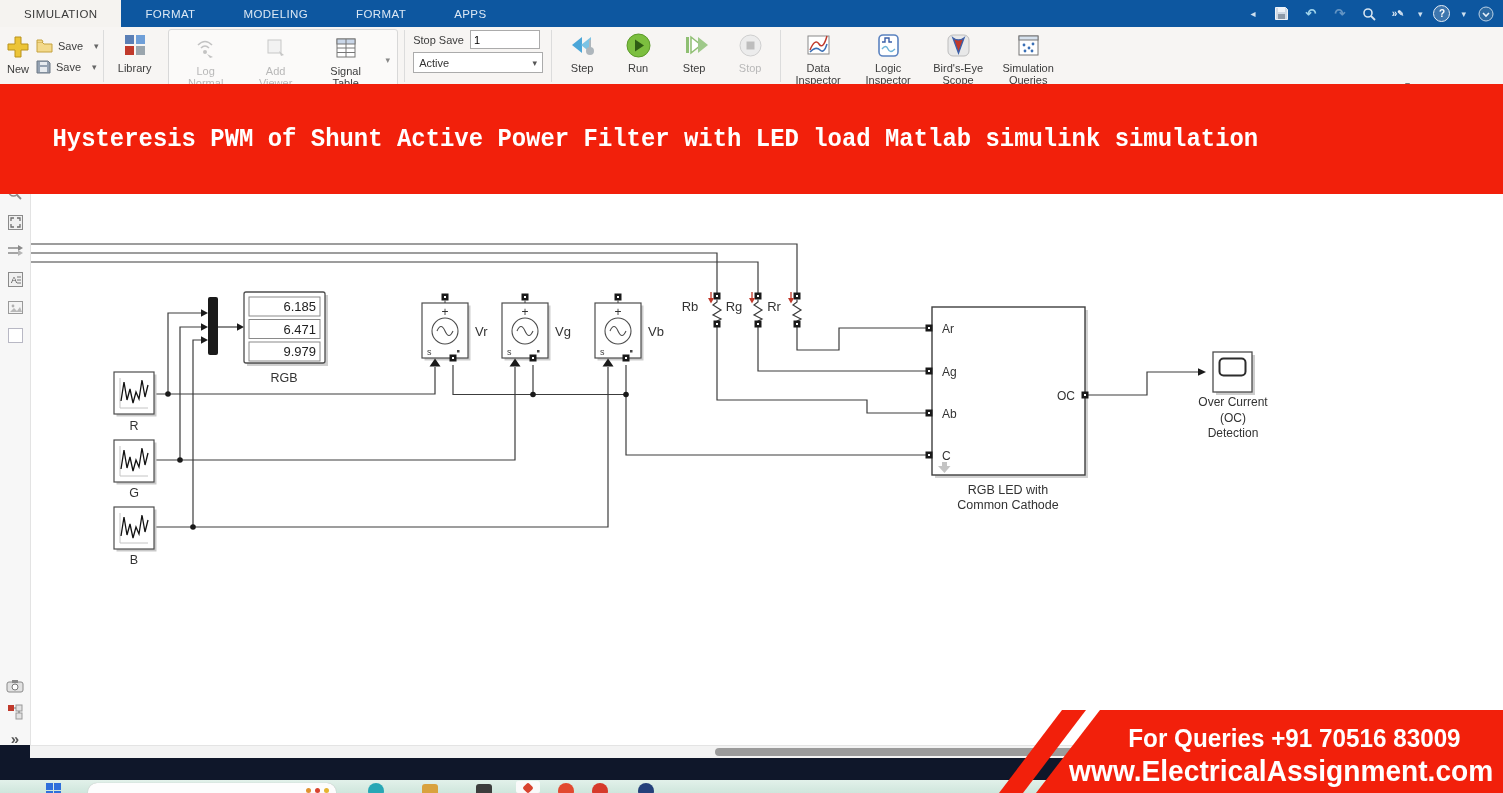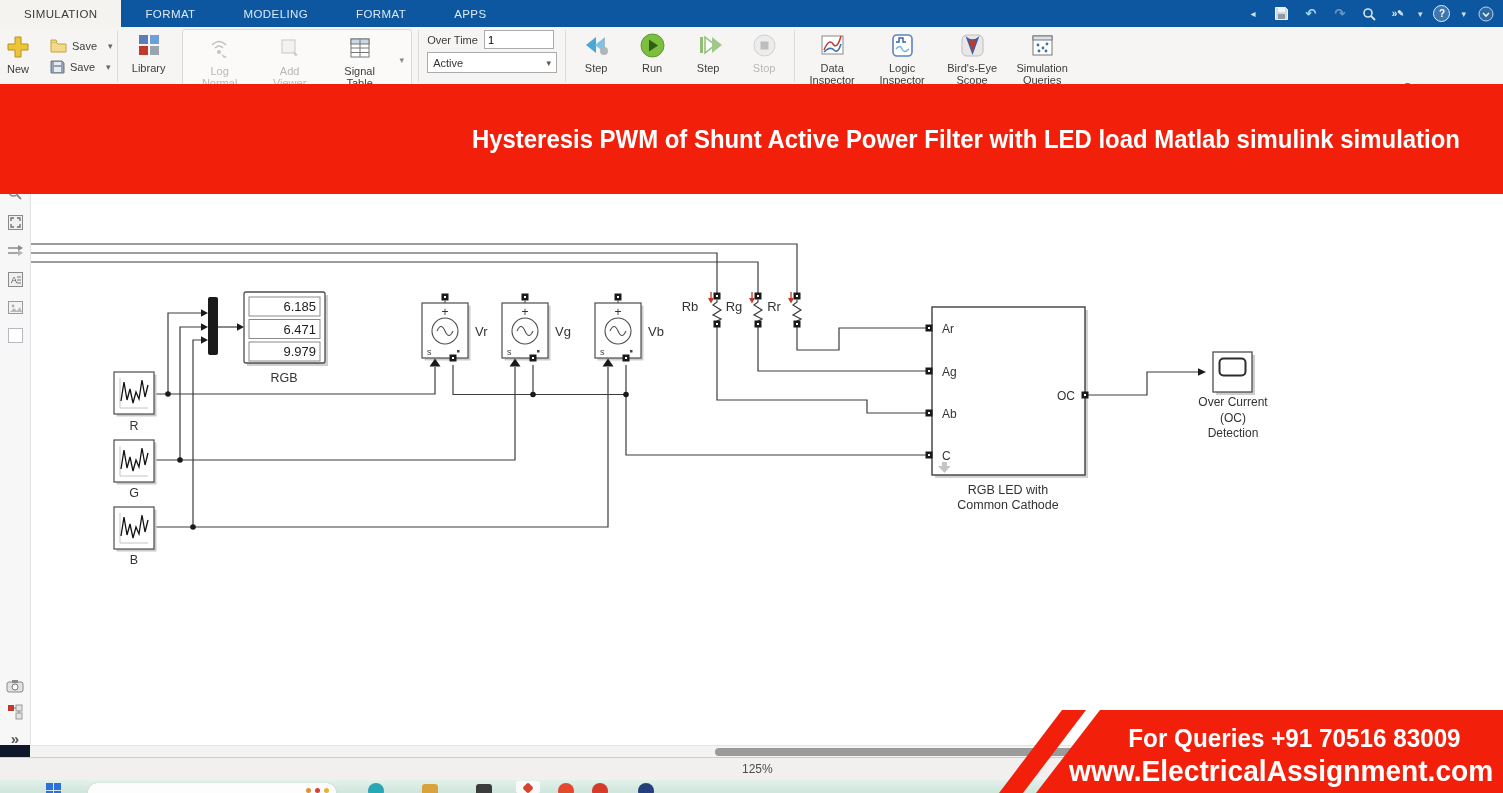--- a/index.html
+++ b/index.html
@@ -15,37 +15,37 @@
   .qa .dim{opacity:.45;}
   .helpcircle{width:15px;height:15px;border:1.5px solid #e7eef6;border-radius:50%;color:#fff;font-size:10px;font-weight:bold;
               display:inline-flex;align-items:center;justify-content:center;background:#3e76ae;}
   
   .toolbar{position:absolute;top:27px;left:0;width:1503px;height:57px;background:#f7f5f3;display:flex;align-items:flex-start;}
   .sep{width:1px;background:#dcdcdc;height:52px;margin:3px 2px 0;}
   .titem{display:flex;flex-direction:column;align-items:center;width:70px;font-size:11px;color:#3c3c3c;line-height:12px;text-align:center;}
   .titem .ticon{width:27px;height:27px;margin:5px 0 3px;}
   .titem.off{color:#b8b8b8;}
   .newgrp{display:flex;padding:2px 2px 0 6px;}
-  .newitem{display:flex;flex-direction:column;align-items:center;font-size:11px;color:#3c3c3c;margin-right:20px;}
+  .newitem{display:flex;flex-direction:column;align-items:center;font-size:11px;color:#3c3c3c;margin-right:6px;}
   .newitem .ticon{width:24px;height:24px;margin:6px 0 4px;}
   .filecol{display:flex;flex-direction:column;font-size:11px;color:#3c3c3c;padding-top:6px;}
   .filerow{display:flex;align-items:center;gap:5px;height:21px;cursor:pointer;}
   .filerow .caret{color:#666;font-size:9px;margin-left:6px;}
   .panelgrp{display:flex;border:1px solid #d8d8d8;background:#fbfaf9;border-radius:3px;margin:2px 4px 0;padding:0 2px;}
   .panelgrp .pcaret{align-self:center;color:#888;font-size:9px;padding:0 5px;}
   .simctl{display:flex;flex-direction:column;padding:3px 6px 0;gap:3px;font-size:11px;color:#3c3c3c;}
   .strow{display:flex;align-items:center;gap:6px;}
   .stoptime-input{width:62px;height:17px;border:1px solid #ababab;font-size:11px;padding:0 3px;font-family:"Liberation Sans",sans-serif;}
   .dropdown{width:118px;height:19px;border:1px solid #ababab;background:#fff;display:flex;align-items:center;
             justify-content:space-between;padding:0 5px;font-size:11px;color:#333;cursor:pointer;}
   .dropdown .caret{font-size:9px;color:#555;}
   .runitem{width:56px;}
   .tb-endcaret{position:absolute;left:1405px;top:52px;color:#777;font-size:10px;}
   
-  .banner{position:absolute;top:84px;left:0;width:1503px;height:110px;background:#f2200b;display:flex;align-items:center;justify-content:flex-end;z-index:20;}
+  .banner{position:absolute;top:84px;left:0;width:1503px;height:110px;background:#f2200b;display:flex;align-items:center;justify-content:flex-start;z-index:20;font-family:Liberation Mono, monospace;}
   .banner-title{color:#fff;font-size:26px;font-weight:bold;white-space:nowrap;transform:scaleX(.92);letter-spacing:0;}
   .footer-shape{position:absolute;top:0;left:0;width:1503px;height:793px;background:#f2200b;z-index:30;pointer-events:none;}
   .footer-main{clip-path:polygon(1100px 710px,1503px 710px,1503px 793px,1036px 793px);}
   .footer-accent{clip-path:polygon(1062px 710px,1086px 710px,1023px 793px,999px 793px);}
   .footer-text{position:absolute;z-index:31;color:#fff;font-weight:bold;white-space:nowrap;transform:scaleX(.97);transform-origin:right;}
   .ft1{top:724px;right:42px;font-size:25px;}
   .ft2{top:755px;right:10px;font-size:29px;}
   
   .leftstrip{position:absolute;top:194px;left:0;width:30px;height:551px;background:#f7f7f7;border-right:1px solid #e3e3e3;z-index:5;}
   .lsicon{position:absolute;left:5px;width:20px;height:20px;color:#707070;display:flex;align-items:center;justify-content:center;cursor:pointer;}
@@ -182,21 +182,21 @@
             </svg>
         </span>
         <span class="tl">Signal</span>
         <span class="tl">Table</span>
       </div>
       <span class="pcaret">▾</span>
     </div>
     <div class="sep"></div>
     <div class="simctl">
       <div class="strow">
-        <span>Over Time</span>
+        <span>Stop Save</span>
         <input class="stoptime-input" value="1" style="">
       </div>
       <div class="dropdown">
         <span>Active</span>
         <span class="caret">▾</span>
       </div>
     </div>
     <div class="sep"></div>
     <div class="titem runitem">
       <span class="ticon">
@@ -543,23 +543,20 @@
         <text x="1203" y="212" font-size="12" fill="#333" text-anchor="middle">Over Current</text>
         <text x="1203" y="228" font-size="12" fill="#333" text-anchor="middle">(OC)</text>
         <text x="1203" y="243" font-size="12" fill="#333" text-anchor="middle">Detection</text>
       </g>
     </svg>
   </div>
 
   <div class="hscroll">
     <div class="hthumb"></div>
   </div>
-  <div class="statusbar">
-    <span class="zoomlevel">125%</span>
-  </div>
   <div class="taskbar">
     <span class="winlogo">
         <i></i>
         <i></i>
         <i></i>
         <i></i>
       </span>
     <span class="searchpill">
       <span class="pilldots">
         <i style="background:#e0922f;"></i>

